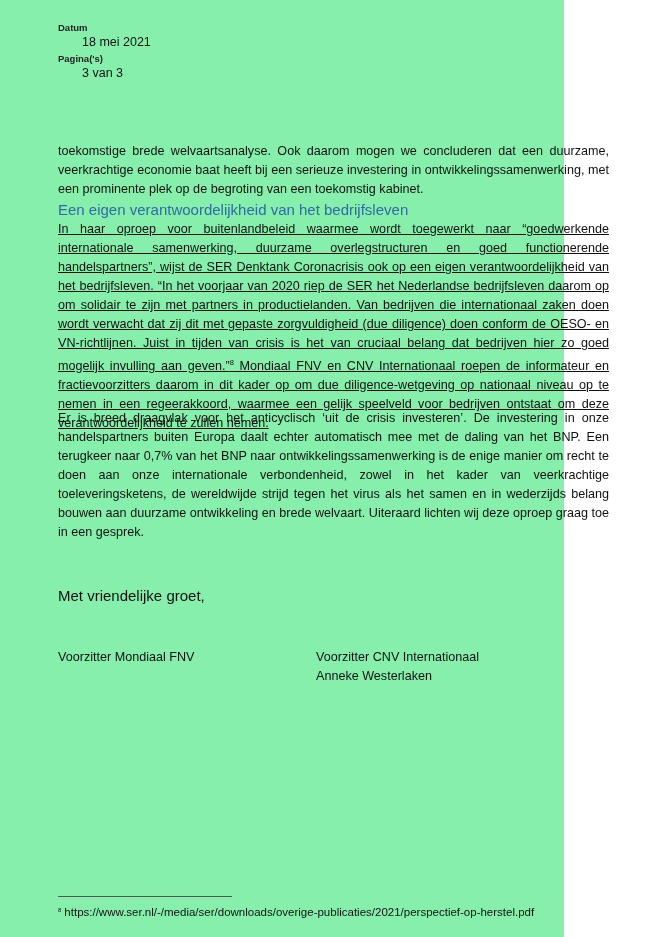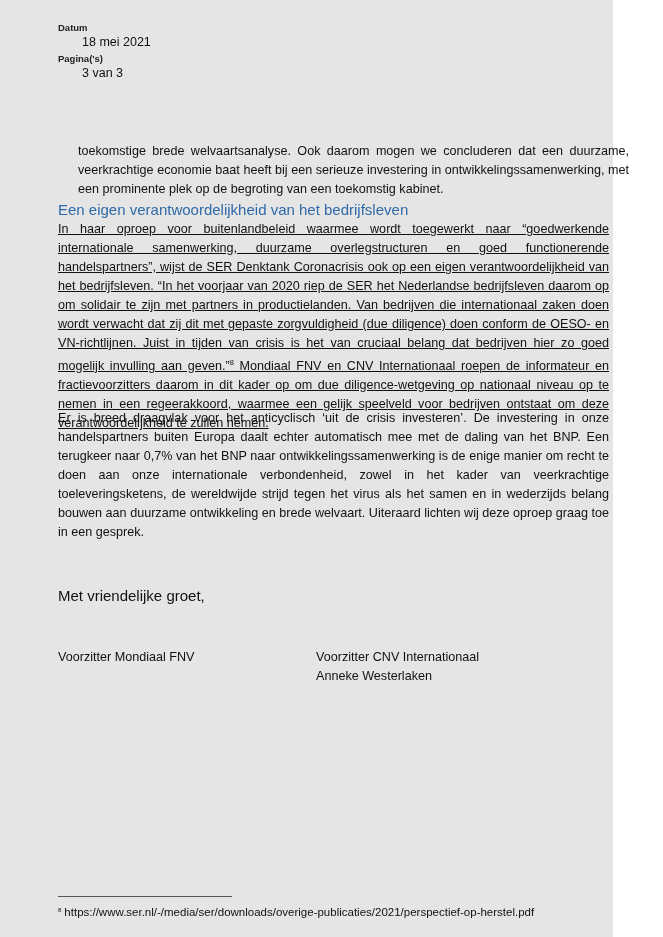--- a/index.html
+++ b/index.html
@@ -1,25 +1,25 @@
 <!DOCTYPE html>
 <html><head>
 <meta charset="utf-8">
 <style>
   html, body { margin: 0; padding: 0; background: #ffffff; }
   body { width: 663px; height: 937px; position: relative; overflow: hidden;
          font-family: "Liberation Sans", "DejaVu Sans", sans-serif; color: #111; }
-  .page { position: absolute; left: 0; top: 0; width: 613px; height: 937px; background: #e5e5e5; }
+  .page { position: absolute; left: 0; top: 0; width: 564px; height: 937px; background: #86efac; }
   .meta { position: absolute; left: 58px; top: 22px; }
   .meta .label { font-size: 9.5px; line-height: 12px; font-weight: bold; color: #222; }
   .meta .value { font-size: 12.5px; line-height: 16px; color: #111; margin-bottom: 3px; margin-left: 24px; }
   .body-text { position: absolute; left: 58px; width: 551px; font-size: 12.6px; line-height: 19px;
                text-align: justify; color: #111; }
   .body-text p { margin: 0; }
-  .p1 { top: 142px; margin-left: 20px; }
+  .p1 { top: 142px; }
   .heading { position: absolute; left: 58px; top: 200px; font-size: 15px; line-height: 20px; color: #2f6aa8; }
   .p2 { top: 220px; text-decoration: underline; }
   .p3 { top: 409px; }
   .greeting { position: absolute; left: 58px; top: 586px; font-size: 15px; line-height: 19px; }
   .sig { position: absolute; top: 648px; font-size: 12.6px; line-height: 19px; }
   .sig-left { left: 58px; }
   .sig-right { left: 316px; }
   .fn-rule { position: absolute; left: 58px; top: 896px; width: 174px; height: 0; border-top: 1px solid #555; }
   .footnote { position: absolute; left: 58px; top: 903px; font-size: 11.5px; line-height: 15px; }
   .footnote sup { font-size: 6px; vertical-align: 4px; margin-right: 3px; }

